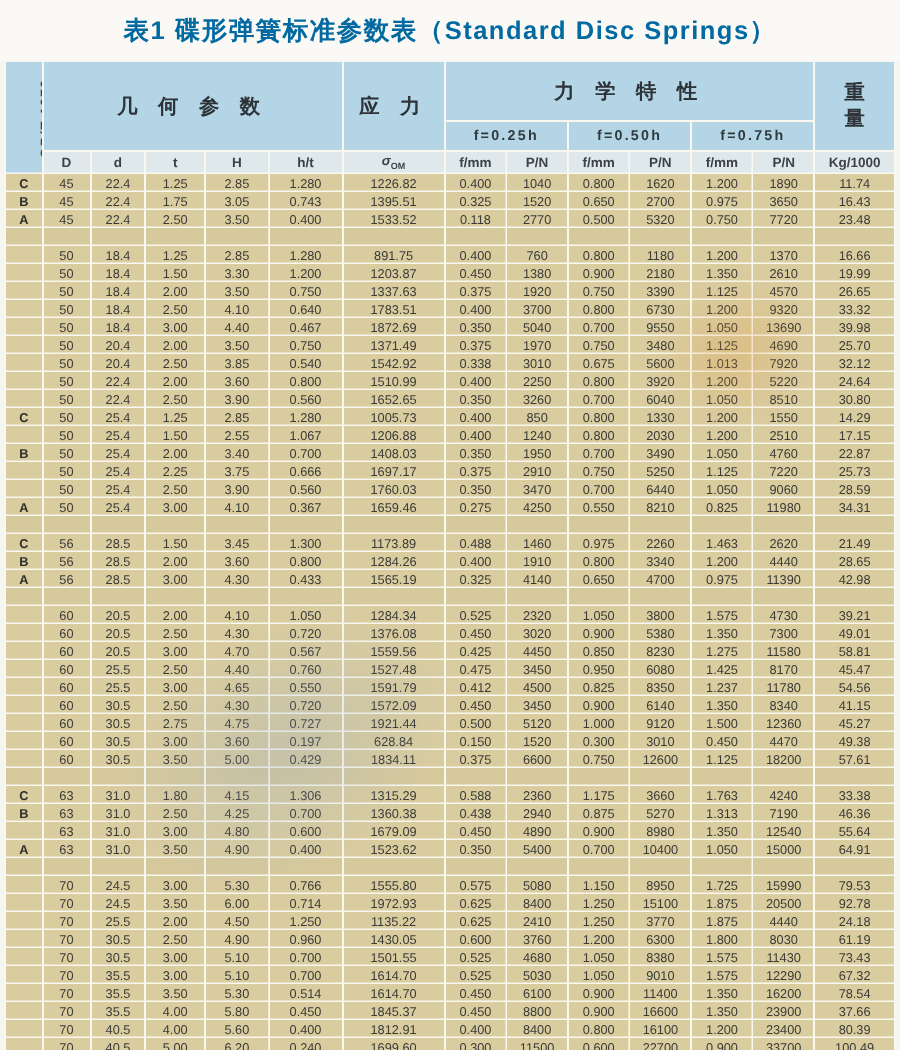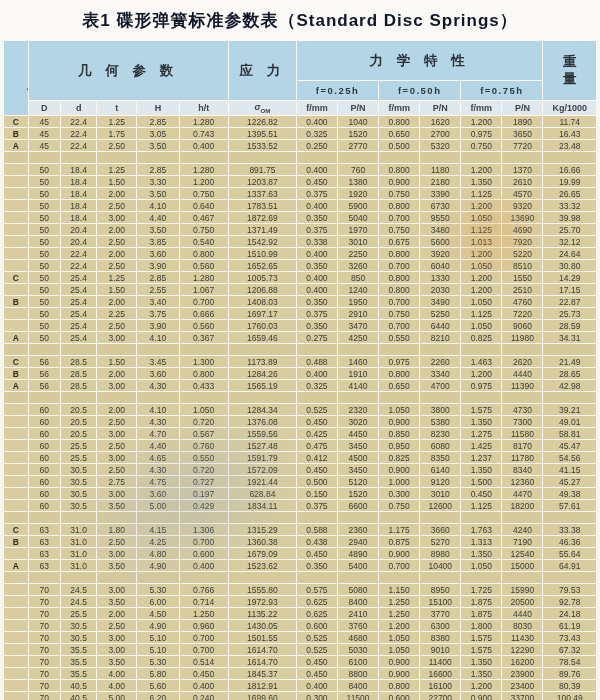--- a/index.html
+++ b/index.html
@@ -12,21 +12,21 @@
   }
   .title-bar{
     height:40px;
     display:flex;align-items:center;justify-content:center;
     background:#faf9f5;
   }
   .title-bar h1{
     margin:0;
     font-size:17px;
     font-weight:bold;
-    color:#0f172a;
+    color:#0369a1;
     letter-spacing:1px;
   }
   .table-wrap{
     height:656px;
     padding:0 3px 4px 3px;
     box-sizing:border-box;
   }
   table{
     width:100%;height:100%;
     border-collapse:collapse;
@@ -186,21 +186,21 @@
             <td>16.43</td>
           </tr>
           <tr>
             <td class="cls">A</td>
             <td>45</td>
             <td>22.4</td>
             <td>2.50</td>
             <td>3.50</td>
             <td>0.400</td>
             <td>1533.52</td>
-            <td>0.250</td>
+            <td>0.118</td>
             <td>2770</td>
             <td>0.500</td>
             <td>5320</td>
             <td>0.750</td>
             <td>7720</td>
             <td>23.48</td>
           </tr>
           <tr class="gap">
             <td></td>
             <td></td>
@@ -267,21 +267,21 @@
           </tr>
           <tr>
             <td class="cls"></td>
             <td>50</td>
             <td>18.4</td>
             <td>2.50</td>
             <td>4.10</td>
             <td>0.640</td>
             <td>1783.51</td>
             <td>0.400</td>
-            <td>5900</td>
+            <td>3700</td>
             <td>0.800</td>
             <td>6730</td>
             <td>1.200</td>
             <td>9320</td>
             <td>33.32</td>
           </tr>
           <tr>
             <td class="cls"></td>
             <td>50</td>
             <td>18.4</td>
@@ -896,21 +896,21 @@
             <td>4.00</td>
             <td>5.80</td>
             <td>0.450</td>
             <td>1845.37</td>
             <td>0.450</td>
             <td>8800</td>
             <td>0.900</td>
             <td>16600</td>
             <td>1.350</td>
             <td>23900</td>
-            <td>89.76</td>
+            <td>37.66</td>
           </tr>
           <tr>
             <td class="cls"></td>
             <td>70</td>
             <td>40.5</td>
             <td>4.00</td>
             <td>5.60</td>
             <td>0.400</td>
             <td>1812.91</td>
             <td>0.400</td>

